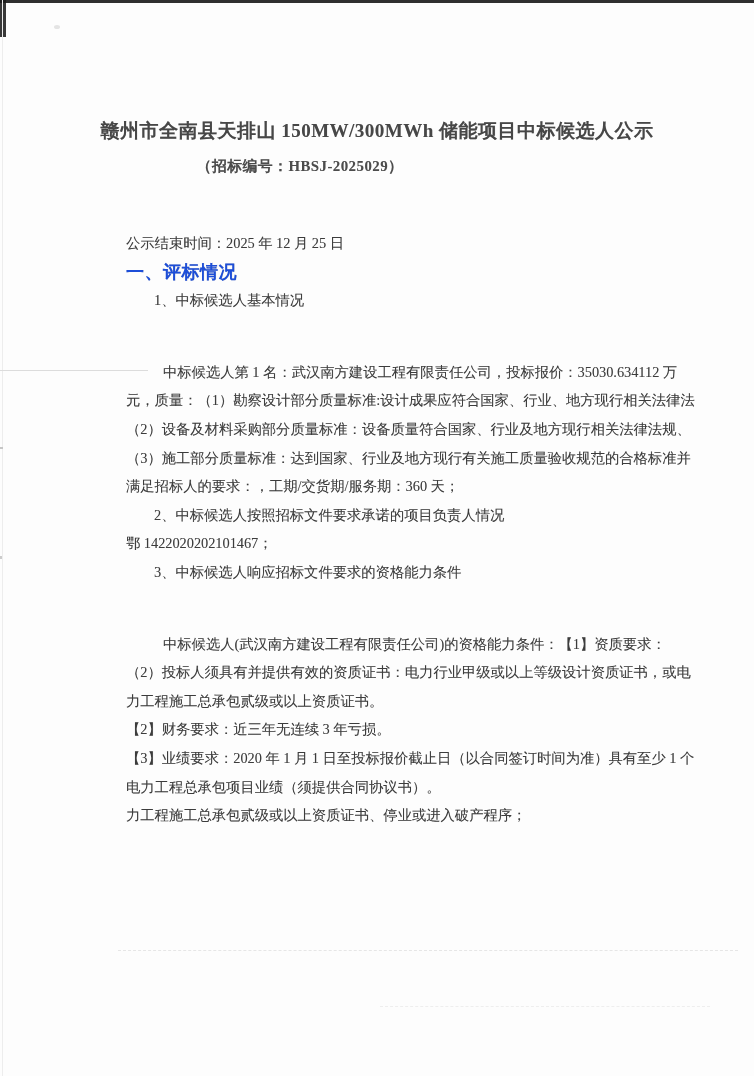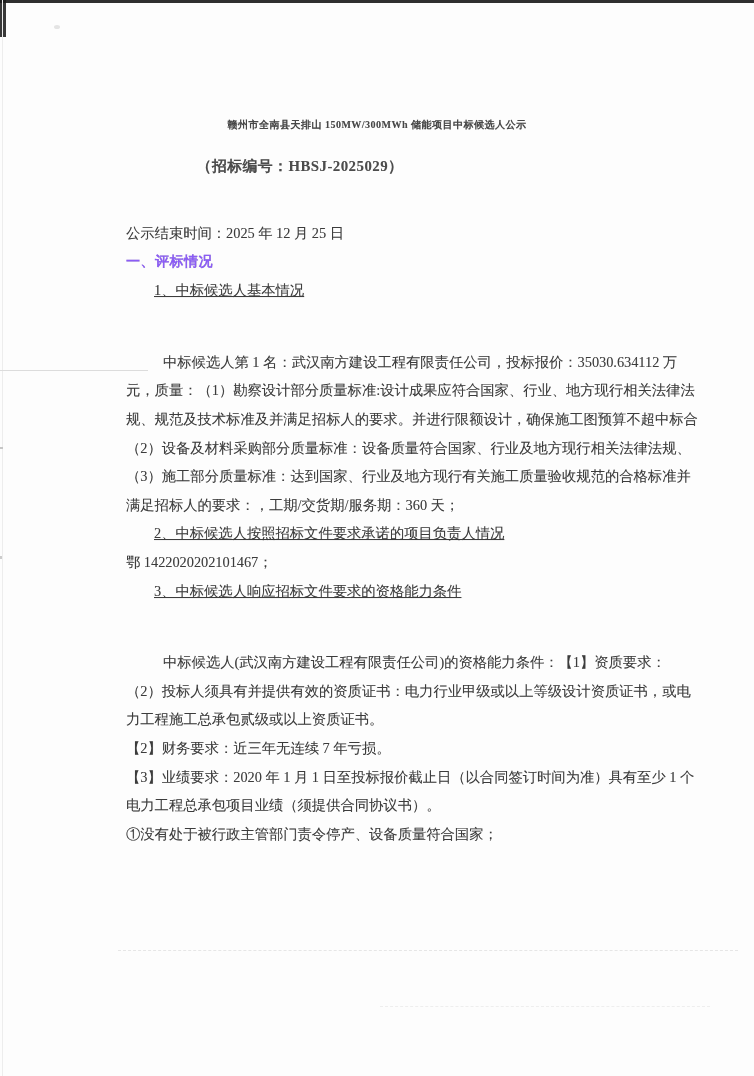--- a/index.html
+++ b/index.html
@@ -45,50 +45,50 @@
     border-top: 1px dashed rgba(90,90,90,.14);
   }
   .scan-ghost-2 {
     position: absolute; left: 380px; top: 1006px; width: 330px; height: 0;
     border-top: 1px dashed rgba(90,90,90,.09);
   }
   
   .doc-title {
     position: absolute; left: 0; top: 118px; width: 754px;
     text-align: center;
-    font-size: 10px; font-weight: 700; letter-spacing: .5px;
+    font-size: 19px; font-weight: 700; letter-spacing: .5px;
     color: #474747;
     text-shadow: .2px .2px .3px rgba(70,70,70,.35);
     white-space: nowrap;
   }
   .doc-subtitle {
     position: absolute; left: 0; top: 157px; width: 600px;
     text-align: center;
     font-size: 14.8px; font-weight: 600; letter-spacing: .5px;
     color: #4c4c4c;
     text-shadow: .2px .2px .3px rgba(70,70,70,.3);
     white-space: nowrap;
   }
   .doc-body {
-    position: absolute; left: 126px; top: 219px; width: 530px;
+    position: absolute; left: 126px; top: 229px; width: 530px;
   }
   .ln {
     height: 28.6px; line-height: 28.6px;
     font-size: 14.3px;
     color: #3c3c3c;
     text-shadow: .2px .2px .3px rgba(70,70,70,.3);
     white-space: nowrap;
   }
   .h1 {
     font-weight: 700;
-    font-size: 14px;
-    color: #8b5cf6;
+    font-size: 18px;
+    color: #1d4ed8;
     letter-spacing: .5px;
   }
-  .ind1 { padding-left: 28px; text-decoration: underline; }
+  .ind1 { padding-left: 28px; }
   .ind2 { padding-left: 37px; margin-top: 43px; }
 </style>
 </head>
 <body>
 
 <div id="page">
 
   <div class="scan-top-edge"></div>
   <div class="scan-left-strip"></div>
   <div class="scan-left-edge-line"></div>
@@ -101,29 +101,28 @@
 
   <div class="doc-title">赣州市全南县天排山 150MW/300MWh 储能项目中标候选人公示</div>
   <div class="doc-subtitle">（招标编号：HBSJ-2025029）</div>
 
   <div class="doc-body">
     <div class="ln">公示结束时间：2025 年 12 月 25 日</div>
     <div class="ln h1">一、评标情况</div>
     <div class="ln ind1">1、中标候选人基本情况</div>
     <div class="ln ind2">中标候选人第 1 名：武汉南方建设工程有限责任公司，投标报价：35030.634112 万</div>
     <div class="ln">元，质量：（1）勘察设计部分质量标准:设计成果应符合国家、行业、地方现行相关法律法</div>
-    <div class="ln">规、规范及技术标准及并满足招标人的要求。并进行限额设计，确保施工图预算不超中标合</div>
     <div class="ln">（2）设备及材料采购部分质量标准：设备质量符合国家、行业及地方现行相关法律法规、</div>
     <div class="ln">（3）施工部分质量标准：达到国家、行业及地方现行有关施工质量验收规范的合格标准并</div>
     <div class="ln">满足招标人的要求：，工期/交货期/服务期：360 天；</div>
     <div class="ln ind1">2、中标候选人按照招标文件要求承诺的项目负责人情况</div>
     <div class="ln">鄂 1422020202101467；</div>
     <div class="ln ind1">3、中标候选人响应招标文件要求的资格能力条件</div>
     <div class="ln ind2">中标候选人(武汉南方建设工程有限责任公司)的资格能力条件：【1】资质要求：</div>
     <div class="ln">（2）投标人须具有并提供有效的资质证书：电力行业甲级或以上等级设计资质证书，或电</div>
     <div class="ln">力工程施工总承包贰级或以上资质证书。</div>
-    <div class="ln">【2】财务要求：近三年无连续 7 年亏损。</div>
+    <div class="ln">【2】财务要求：近三年无连续 3 年亏损。</div>
     <div class="ln">【3】业绩要求：2020 年 1 月 1 日至投标报价截止日（以合同签订时间为准）具有至少 1 个</div>
     <div class="ln">电力工程总承包项目业绩（须提供合同协议书）。</div>
-    <div class="ln">①没有处于被行政主管部门责令停产、设备质量符合国家；</div>
+    <div class="ln">力工程施工总承包贰级或以上资质证书、停业或进入破产程序；</div>
   </div>
 
 </div>
 
 </body></html>

